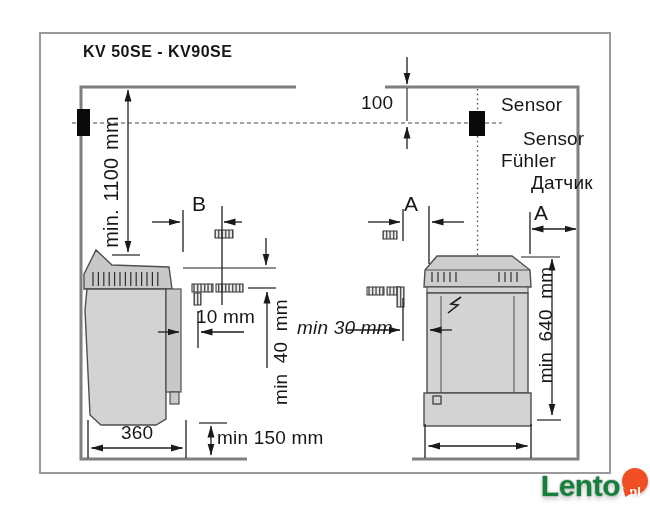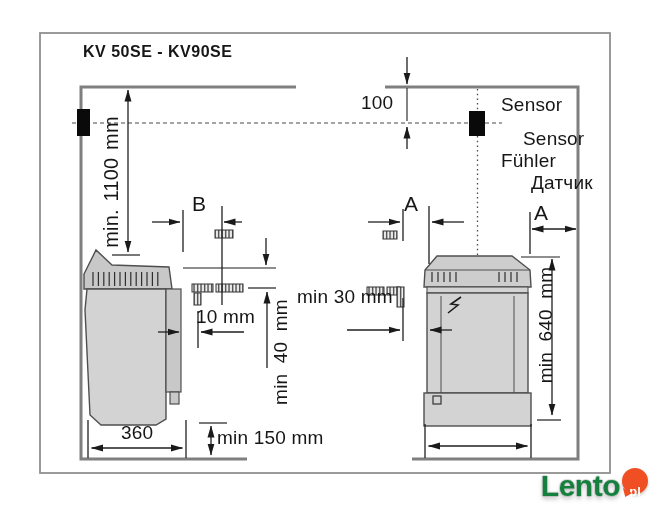--- a/index.html
+++ b/index.html
@@ -187,21 +187,21 @@
 <div class="lbl" style="left:501px;top:95px;">Sensor</div>
 <div class="lbl" style="left:523px;top:129px;">Sensor</div>
 <div class="lbl" style="left:501px;top:151px;">Fühler</div>
 <div class="lbl" style="left:531px;top:173px;">Датчик</div>
 
 <div class="lbl big" style="left:192px;top:193px;">B</div>
 <div class="lbl big" style="left:404px;top:193px;">A</div>
 <div class="lbl big" style="left:534px;top:202px;">A</div>
 
 <div class="lbl" style="left:196px;top:307px;">10 mm</div>
-<div class="lbl" style="left:297px;top:287px;">min 30 mm</div>
+<div class="lbl" style="left:297px;top:318px;font-style:italic;">min 30 mm</div>
 <div class="lbl" style="left:121px;top:423px;">360</div>
 <div class="lbl" style="left:217px;top:428px;">min 150 mm</div>
 
 <div class="lbl rot ws2" style="left:111px;top:182px;font-size:20px;">min. 1100 mm</div>
 <div class="lbl rot ws5" style="left:280px;top:352px;">min 40 mm</div>
 <div class="lbl rot ws5" style="left:545px;top:325px;">min 640 mm</div>
 
 <div class="logo">
   <span class="logo-text">Lento</span>
   <span class="logo-bubble">

